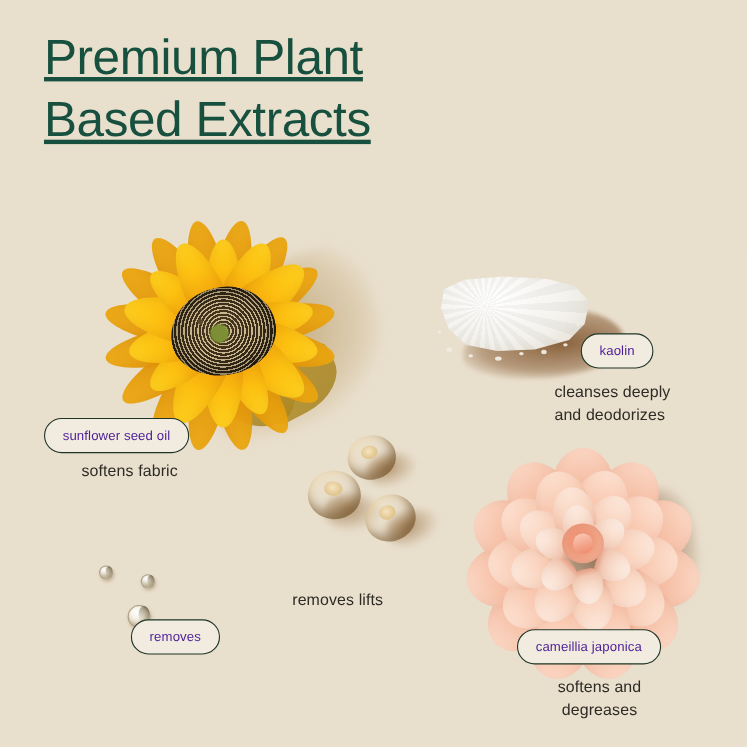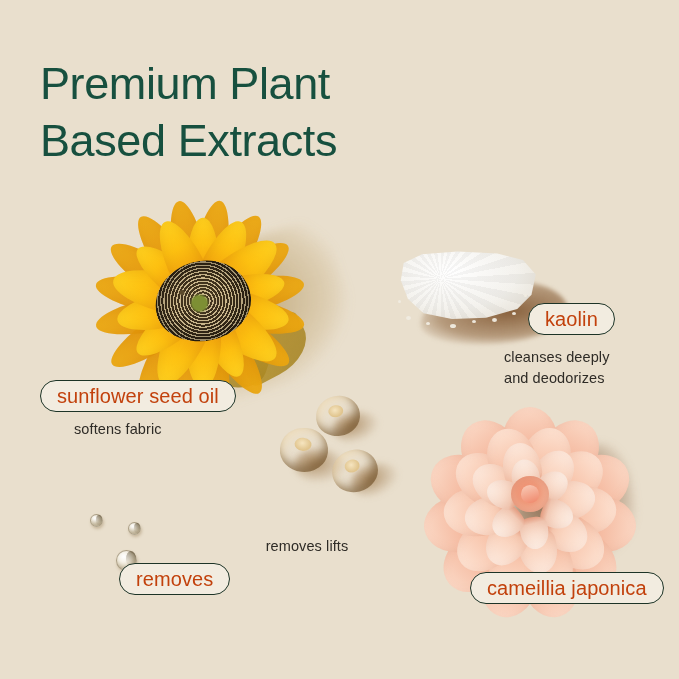--- a/index.html
+++ b/index.html
@@ -15,43 +15,44 @@
     background: #e9dfcd;
     overflow: hidden;
     font-family: "Liberation Sans", "DejaVu Sans", sans-serif;
     -webkit-font-smoothing: antialiased;
   }
 
   
   .title {
     position: absolute;
     left: 40px;
-    top: 56px;
+    top: 24px;
     width: 560px;
     color: #17503f;
     font-size: 45px;
     line-height: 1.26;
     letter-spacing: -0.4px;
     font-weight: 400;
     white-space: pre-line;
+    text-decoration: underline;
   }
 
   
   .pill {
     position: absolute;
     display: inline-flex;
     align-items: center;
     justify-content: center;
     height: 30px;
     padding: 0 16px;
     border: 1.6px solid #1d3427;
     border-radius: 16px;
     background: #f2ece0;
-    color: #c2410c;
-    font-size: 20px;
+    color: #4c1d95;
+    font-size: 12px;
     letter-spacing: 0.1px;
     white-space: nowrap;
     z-index: 30;
   }
 
   
   .caption {
     position: absolute;
     color: #2e2b26;
     font-size: 14.5px;
@@ -342,14 +343,15 @@
 
   <div class="pill" style="left:528px; top:303px;">kaolin</div>
   <div class="caption" style="left:504px; top:347px;">cleanses deeply
 and deodorizes</div>
 
   <div class="caption center" style="left:307px; top:536px;">removes lifts</div>
 
   <div class="pill" style="left:119px; top:563px;">removes</div>
 
   <div class="pill" style="left:470px; top:572px;">cameillia japonica</div>
+  <div class="caption center" style="left:545px; top:615px;">softens and degreases</div>
 
 </div>
 
 </body></html>

